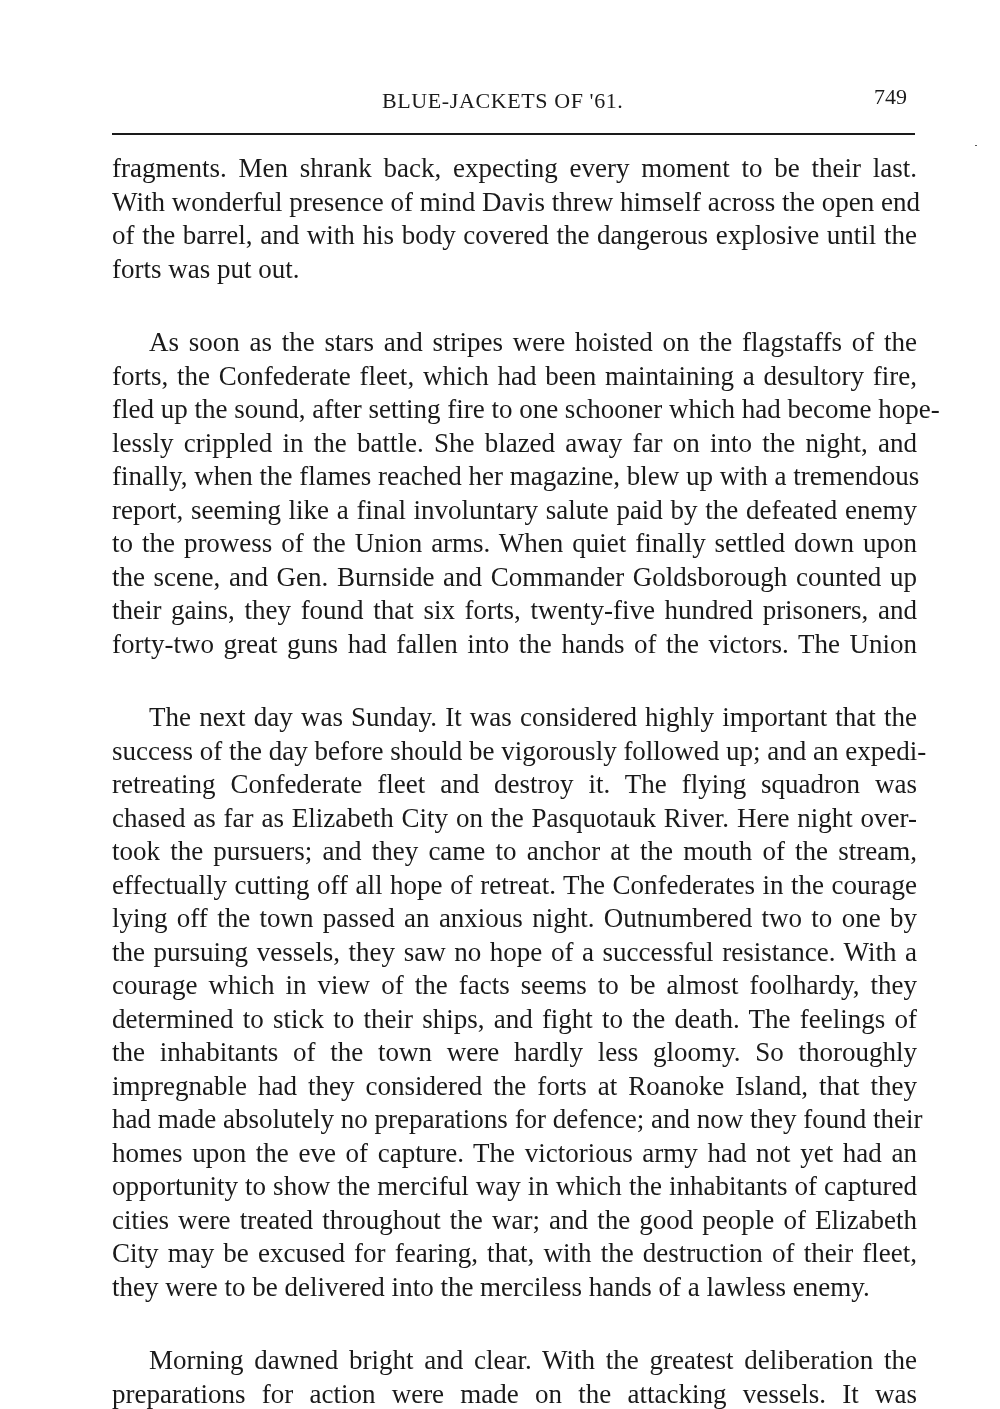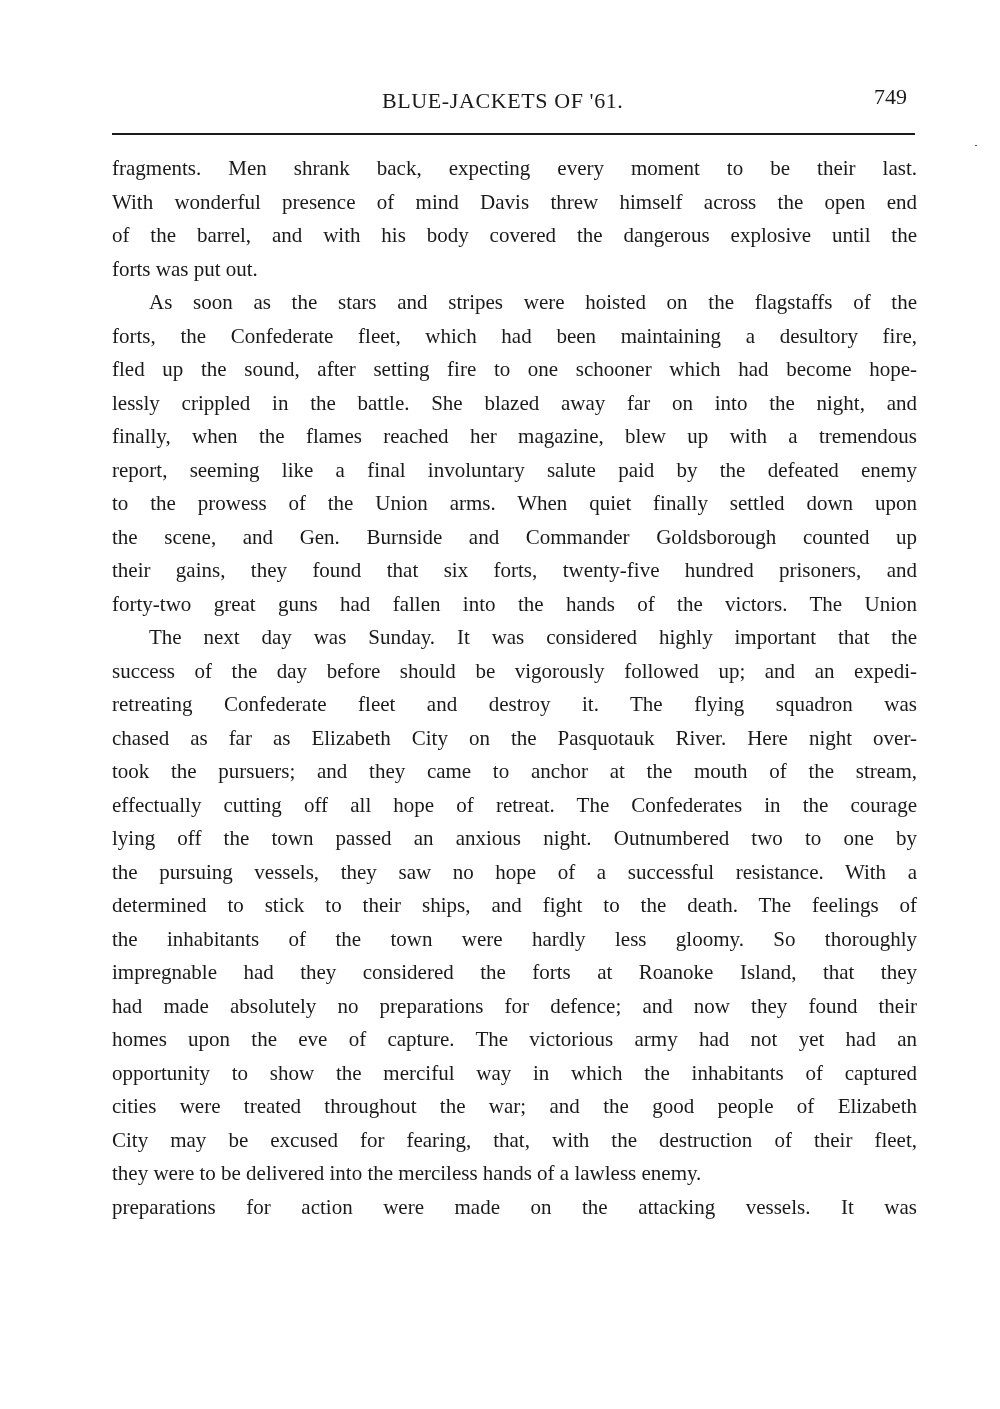--- a/index.html
+++ b/index.html
@@ -57,30 +57,31 @@
     .body-text {
       position: absolute;
       left: 112px;
       top: 152px;
       width: 805px;
     }
     .line {
       display: block;
       height: 33.5px;
       line-height: 33.5px;
-      font-size: 21px;
+      font-size: 27px;
       white-space: nowrap;
       text-align: justify;
       text-align-last: justify;
     }
     .line.last {
       text-align-last: left;
     }
     .line.indent {
       padding-left: 37px;
+      margin-top: 40px;
     }
   </style>
 </head>
 <body>
 
 <div class="page-header">
   <span class="running-title">BLUE-JACKETS OF '61.</span>
   <span class="page-number">749</span>
 </div>
 <div class="header-rule"></div>
@@ -110,27 +111,29 @@
 
   <div>
     <span class="line indent">The next day was Sunday.  It was considered highly important that the</span>
     <span class="line">success of the day before should be vigorously followed up; and an expedi-</span>
     <span class="line">retreating Confederate fleet and destroy it.  The flying squadron was</span>
     <span class="line">chased as far as Elizabeth City on the Pasquotauk River.  Here night over-</span>
     <span class="line">took the pursuers; and they came to anchor at the mouth of the stream,</span>
     <span class="line">effectually cutting off all hope of retreat.  The Confederates in the courage</span>
     <span class="line">lying off the town passed an anxious night.  Outnumbered two to one by</span>
     <span class="line">the pursuing vessels, they saw no hope of a successful resistance.  With a</span>
+    <span class="line">courage which in view of the facts seems to be almost foolhardy, they</span>
     <span class="line">determined to stick to their ships, and fight to the death.  The feelings of</span>
     <span class="line">the inhabitants of the town were hardly less gloomy.  So thoroughly</span>
     <span class="line">impregnable had they considered the forts at Roanoke Island, that they</span>
     <span class="line">had made absolutely no preparations for defence; and now they found their</span>
     <span class="line">homes upon the eve of capture.  The victorious army had not yet had an</span>
     <span class="line">opportunity to show the merciful way in which the inhabitants of captured</span>
     <span class="line">cities were treated throughout the war; and the good people of Elizabeth</span>
     <span class="line">City may be excused for fearing, that, with the destruction of their fleet,</span>
     <span class="line last">they were to be delivered into the merciless hands of a lawless enemy.</span>
   </div>
 
   <div>
+    <span class="line indent">Morning dawned bright and clear.  With the greatest deliberation the</span>
     <span class="line">preparations for action were made on the attacking vessels.  It was</span>
   </div>
 </div>
 
 </body></html>

